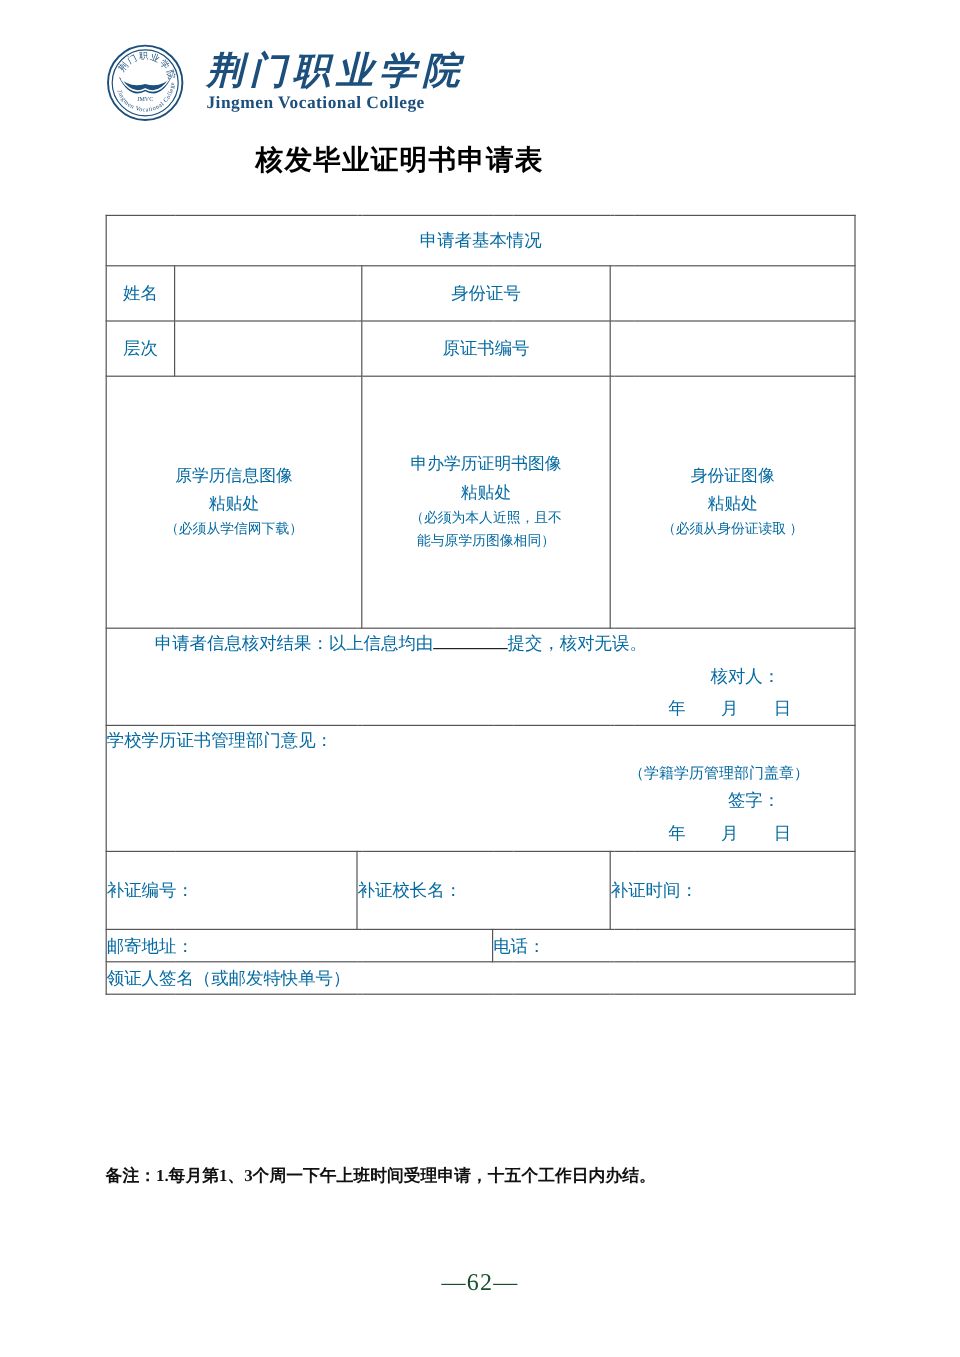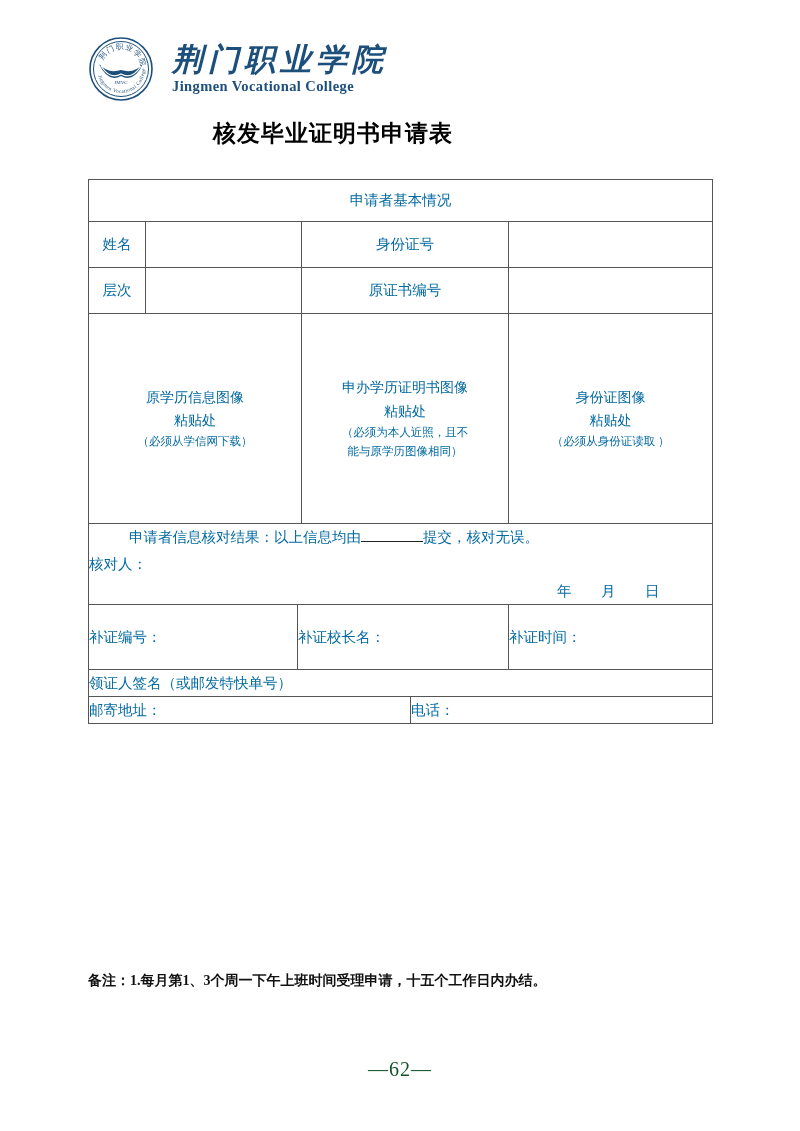--- a/index.html
+++ b/index.html
@@ -120,20 +120,21 @@
   }
   .indent-2 { text-indent: 40px; }
   .fill-line {
     display: inline-block;
     border-bottom: 1px solid #222;
     vertical-align: baseline;
   }
   .fl-md { width: 62px; }
   .fl-lg { width: 148px; }
   .right-block {
+    text-align: right;
     padding-right: 62px;
   }
   .right-block-2 {
     text-align: right;
     padding-right: 38px;
   }
   .ymd {
     letter-spacing: 0;
   }
   .ymd span { display: inline-block; width: 44px; text-align: center; }
@@ -268,45 +269,57 @@
       <div class="right-block">
         <span>核对人：</span>
       </div>
       <div class="right-block-2 ymd">
         <span>年</span><span>月</span><span>日</span>
       </div>
     </td>
   </tr>
 
 
+  <tr>
+    <td class="text-cell" colspan="9">
+      <div>学校学历证书管理部门意见：</div>
+      <div class="right-block-2 stamp-note">（学籍学历管理部门盖章）</div>
+      <div class="right-block">
+        <span>签字：</span>
+      </div>
+      <div class="right-block-2 ymd">
+        <span>年</span><span>月</span><span>日</span>
+      </div>
+    </td>
+  </tr>
 
   <tr style="height:64px">
     <td class="pad-label" colspan="2">
       <span>补证编号：</span>
     </td>
     <td class="pad-label" colspan="4">
       <span>补证校长名：</span>
     </td>
     <td class="pad-label" colspan="3">
       <span>补证时间：</span>
     </td>
   </tr>
 
   <tr>
+    <td class="single-line-cell" colspan="4">
+      <span>邮寄地址：</span>
+    </td>
+    <td class="single-line-cell" colspan="5">
+      <span>电话：</span>
+    </td>
+  </tr>
+
+  <tr>
     <td class="single-line-cell" colspan="9">
       <span>领证人签名（或邮发特快单号）</span>
-    </td>
-  </tr>
-
-  <tr>
-    <td class="single-line-cell" colspan="4">
-      <span>邮寄地址：</span>
-    </td>
-    <td class="single-line-cell" colspan="5">
-      <span>电话：</span>
     </td>
   </tr>
 </tbody>
   </table>
 
 <div id="remarks">
   <div class="rm-row">
     <div class="rm-key">备注：</div>
     <div class="rm-val">1.每月第1、3个周一下午上班时间受理申请，十五个工作日内办结。</div>
   </div>

